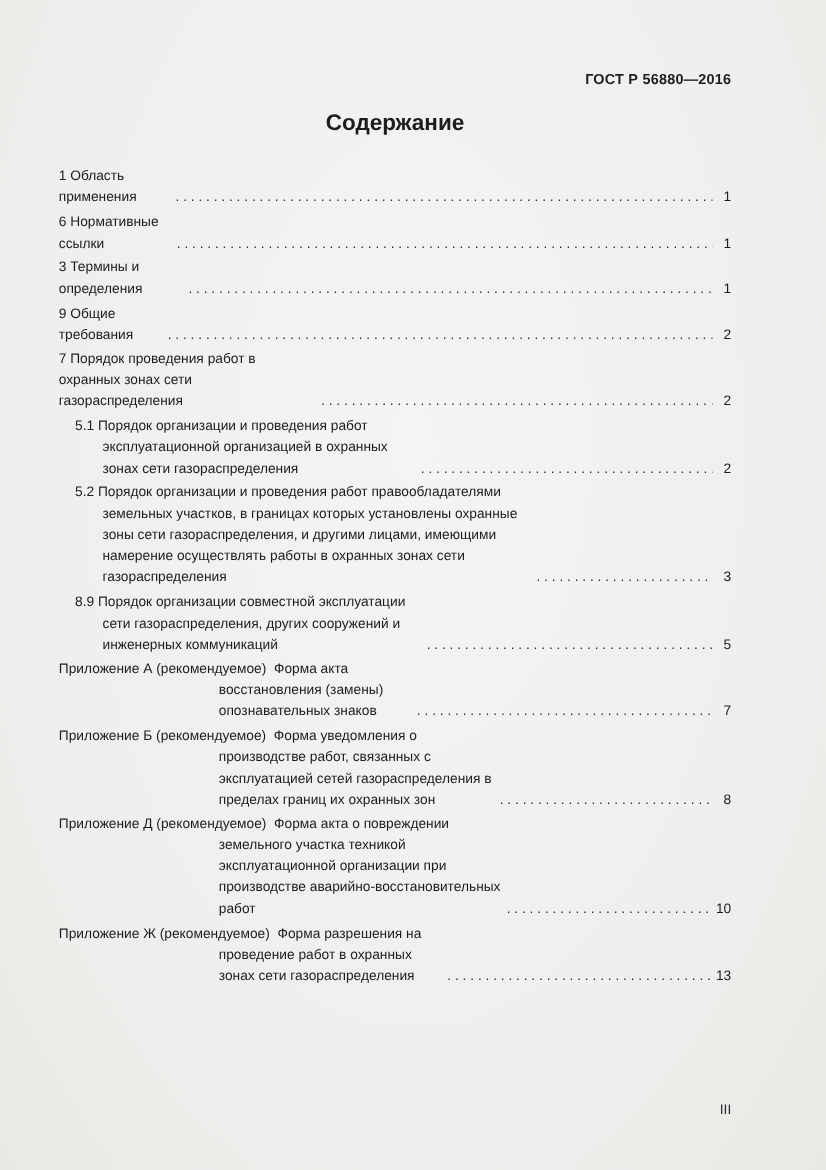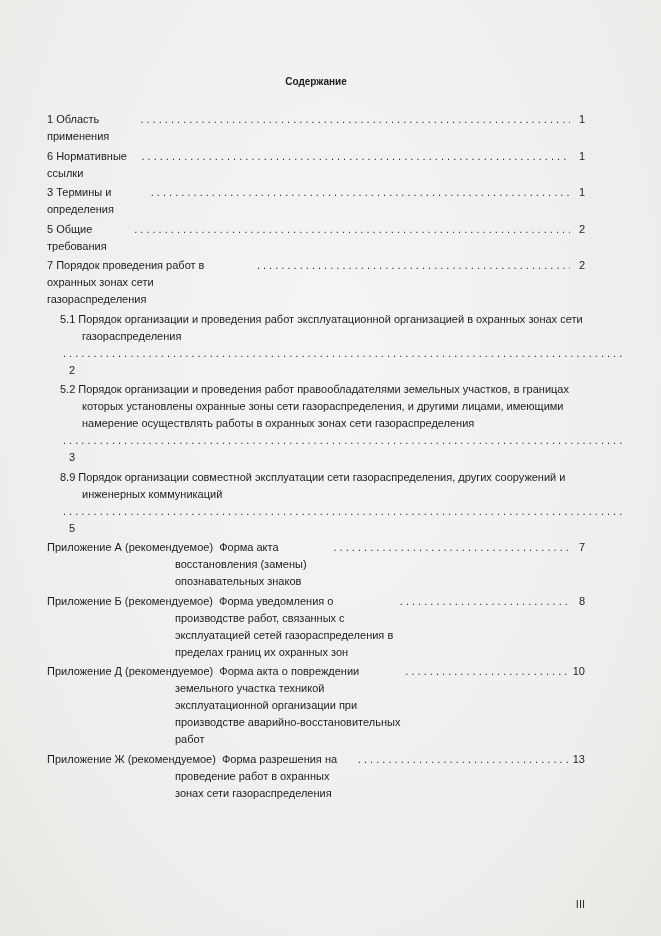--- a/index.html
+++ b/index.html
@@ -17,30 +17,30 @@
   .doc-code {
     text-align: right;
     font-weight: bold;
     font-size: 11.5px;
     letter-spacing: 0.2px;
   }
 
   .page-title {
     text-align: center;
     font-weight: bold;
-    font-size: 10px;
+    font-size: 18px;
     margin-top: 18px;
     margin-bottom: 24px;
   }
 
   .toc-list { width: 100%; }
 
   .toc-entry {
     display: flex;
-    align-items: flex-start;
+    align-items: flex-end;
     line-height: 17px;
     margin-bottom: 2.5px;
   }
   .toc-entry .label { white-space: pre-wrap; }
   .toc-entry .leader {
     flex: 1 1 auto;
     min-width: 10px;
     overflow: hidden;
     white-space: nowrap;
     margin-left: 3px;
@@ -50,38 +50,39 @@
     content: ". . . . . . . . . . . . . . . . . . . . . . . . . . . . . . . . . . . . . . . . . . . . . . . . . . . . . . . . . . . . . . . . . . . . . . . . . . . . . . . . . . . . . . . . . . . .";
   }
   .toc-entry .pg {
     flex: 0 0 auto;
     padding-left: 5px;
     min-width: 15px;
     text-align: right;
   }
 
   
-  .toc-entry.subitem { margin-left: 13px; flex-direction: column; }
+  .toc-entry.subitem { margin-left: 13px; }
   .toc-entry.subitem .label { padding-left: 22px; text-indent: -22px; }
 
   
   .toc-entry.appendix .label { padding-left: 128px; text-indent: -128px; }
 
   .folio {
     position: absolute;
     right: 76px;
-    bottom: 26px;
+    bottom: 42px;
     font-size: 11px;
     color: #2e2e30;
   }
 </style>
 </head>
 <body>
 
 <div class="page-inner">
+  <div class="doc-code">ГОСТ Р 56880—2016</div>
 
   <div class="page-title">Содержание</div>
 
   <div class="toc-list">
   <div class="toc-entry item">
     <span class="label">1 Область применения</span>
     <span class="leader"></span>
     <span class="pg">1</span>
   </div>
 
@@ -91,21 +92,21 @@
     <span class="pg">1</span>
   </div>
 
   <div class="toc-entry item">
     <span class="label">3 Термины и определения</span>
     <span class="leader"></span>
     <span class="pg">1</span>
   </div>
 
   <div class="toc-entry item">
-    <span class="label">5 Общие требования</span>
+    <span class="label">9 Общие требования</span>
     <span class="leader"></span>
     <span class="pg">2</span>
   </div>
 
   <div class="toc-entry item">
     <span class="label">7 Порядок проведения работ в охранных зонах сети газораспределения</span>
     <span class="leader"></span>
     <span class="pg">2</span>
   </div>
 

